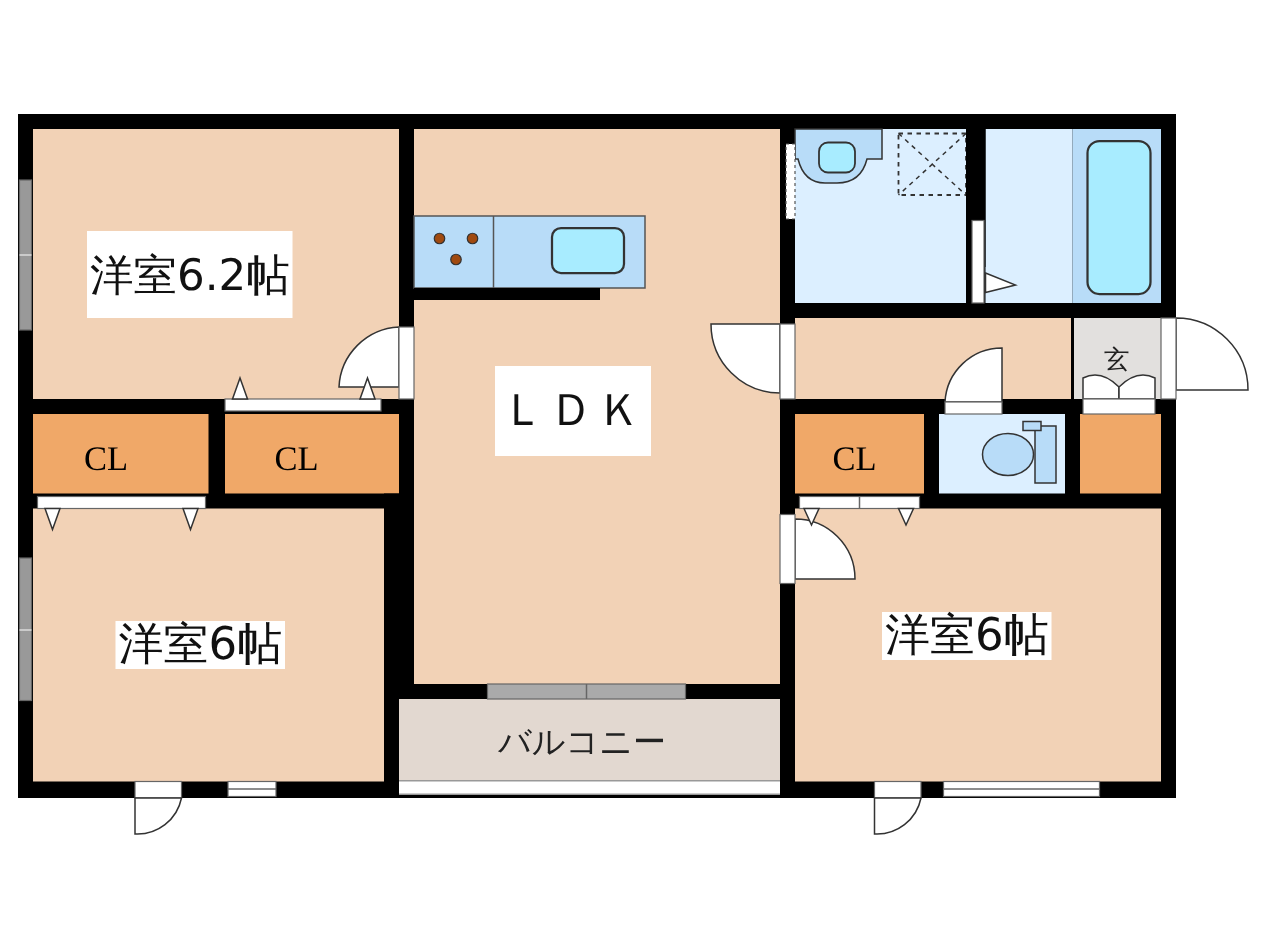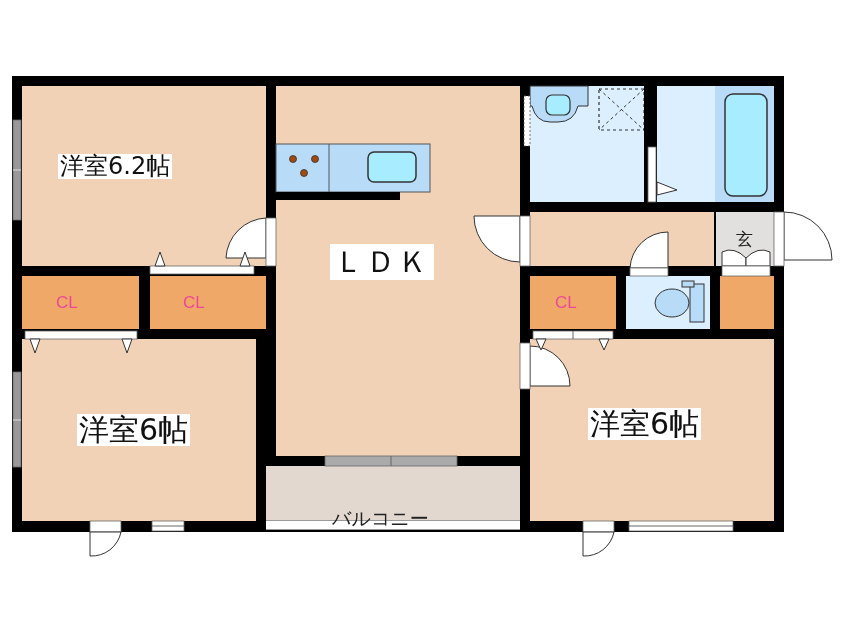--- a/index.html
+++ b/index.html
@@ -6,21 +6,21 @@
   body{width:846px;height:634px;position:relative;overflow:hidden;font-family:"DejaVu Sans","Liberation Sans",sans-serif;}
   .abs{position:absolute;box-sizing:border-box;}
   .room{background:#f2d2b6;}
   .cl{background:#f0a868;}
   .wet{background:#dcefff;}
   .bath{background:#b8dcf8;}
   .genkan{background:#e2e0de;}
   .balcony{background:#e2d8d0;}
   .wall{background:#000;}
   .label{position:absolute;background:#fff;color:#111;white-space:nowrap;line-height:1.05;}
-  .cllabel{position:absolute;color:#ec4899;font-size:17px;font-family:Liberation Sans, sans-serif;}
+  .cllabel{position:absolute;color:#000000;font-size:23px;font-family:Liberation Serif, serif;}
   svg.overlay{position:absolute;left:0;top:0;}
 </style>
 </head>
 <body>
 
 <div class="abs wall" style="left:12px;top:76px;width:772px;height:456px;"></div>
 
 <div class="abs room" style="left:22px;top:86px;width:244px;height:180px;"></div>
 
 <div class="abs cl" style="left:22px;top:276px;width:117px;height:53px;"></div>
@@ -149,28 +149,28 @@
   <rect x="152" y="521" width="32" height="10" fill="#fff" stroke="#666" stroke-width="0.8"></rect>
   <line x1="152" y1="526" x2="184" y2="526" stroke="#666" stroke-width="1"></line>
   <g>
     <rect x="583" y="521" width="31" height="11" fill="#fff" stroke="#666" stroke-width="0.8"></rect>
     <path d="M583 532 L583 556 A30 30 0 0 0 614 532 Z" fill="#fff" stroke="#333" stroke-width="1"></path>
   </g>
   <rect x="629" y="521" width="104" height="10" fill="#fff" stroke="#666" stroke-width="0.8"></rect>
   <line x1="629" y1="526" x2="733" y2="526" stroke="#666" stroke-width="1"></line>
 </svg>
 
-<div class="label" style="left:58px;top:154px;font-size:24px;padding:0 2px;text-align:right;">洋室6.2帖</div>
+<div class="label" style="left:58px;top:154px;font-size:29px;padding:14px 2px;text-align:right;">洋室6.2帖</div>
 
-<div class="label" style="left:330px;top:244px;font-size:30px;padding:2px 4px;text-align:center;">
+<div class="label" style="left:330px;top:244px;font-size:30px;padding:14px 4px;text-align:center;">
   <div style="letter-spacing:2px;">ＬＤＫ</div>
 </div>
 
 <div class="label" style="left:77px;top:414px;font-size:30px;padding:0 2px;">洋室6帖</div>
 <div class="label" style="left:588px;top:408px;font-size:30px;padding:0 2px;">洋室6帖</div>
 
-<div class="abs" style="left:332px;top:506px;font-size:19px;color:#222;">バルコニー</div>
+<div class="abs" style="left:332px;top:480px;font-size:22px;color:#222;">バルコニー</div>
 
 <div class="cllabel" style="left:56px;top:293px;">CL</div>
 <div class="cllabel" style="left:183px;top:293px;">CL</div>
 <div class="cllabel" style="left:555px;top:293px;">CL</div>
 
 <div class="abs" style="left:736px;top:228px;font-size:17px;color:#222;">玄</div>
 
 </body></html>

